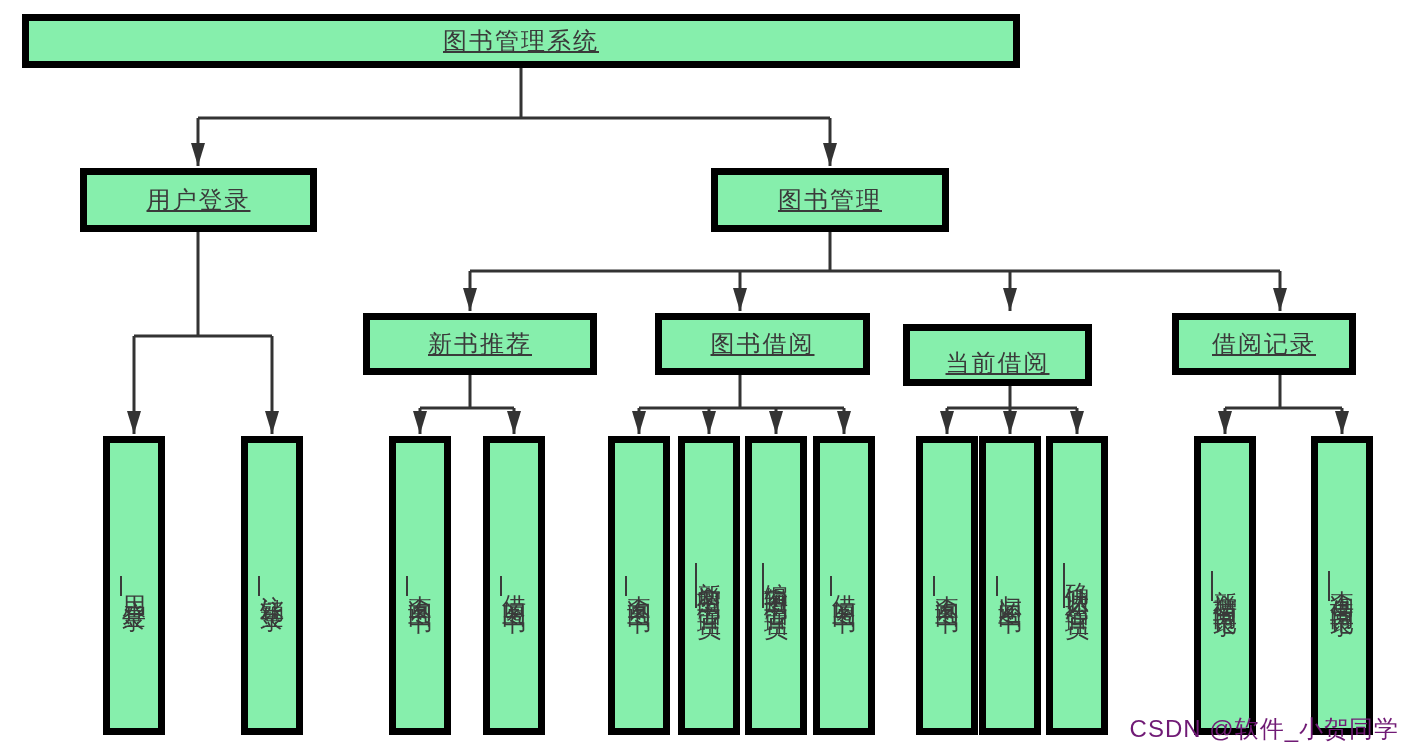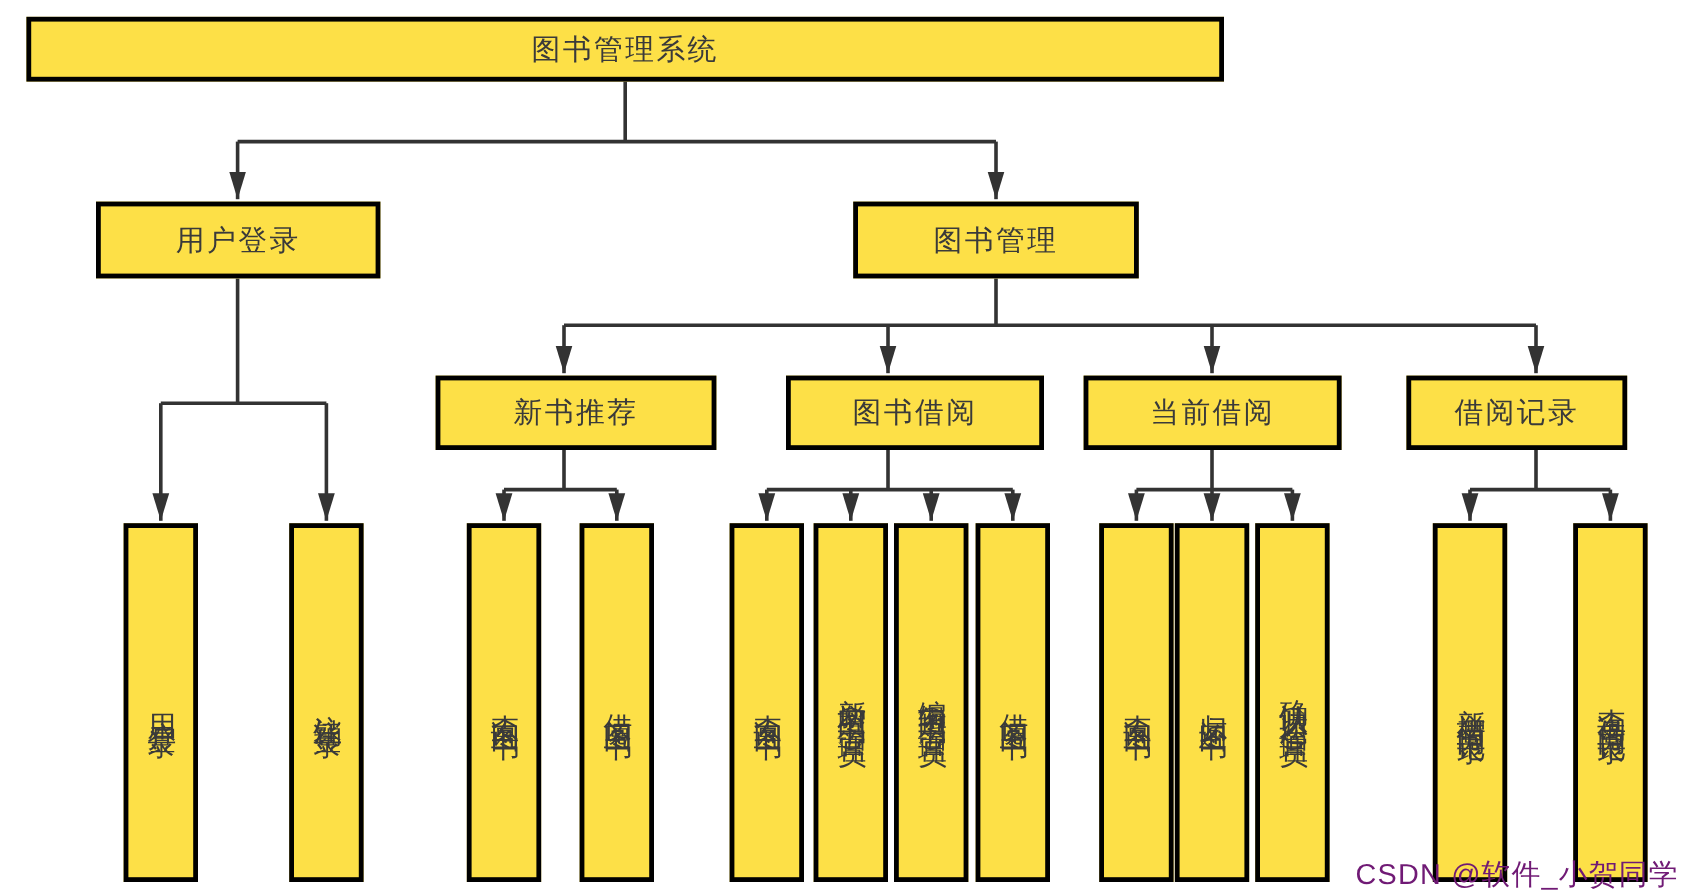--- a/index.html
+++ b/index.html
@@ -1,23 +1,24 @@
 <!DOCTYPE html>
 <html><head>
 <meta charset="utf-8">
 <style>
   html,body { margin:0; padding:0; background:#ffffff; }
   body { width:1405px; height:747px; font-family:"Liberation Sans",sans-serif; }
   .canvas { position:relative; width:1405px; height:747px; background:#ffffff; overflow:hidden; }
   .connectors { position:absolute; left:0; top:0; width:1405px; height:747px; z-index:1; }
   .box {
     position:absolute; box-sizing:border-box; z-index:2;
-    border:4px solid #000000; background:#fde047;
+    border:7px solid #000000; background:#86efac;
     display:flex; align-items:center; justify-content:center;
     color:#3a3a3a;
+    text-decoration:underline;
   }
   .hbox { font-size:24px; letter-spacing:2px; }
   .leaf span {
     writing-mode:vertical-rl; text-orientation:mixed;
     font-size:24px; letter-spacing:5px; line-height:1;
   }
   .watermark {
     position:absolute; right:6px; bottom:2px; z-index:5;
     font-size:24px; letter-spacing:1px; color:#701a75; white-space:nowrap;
   }
@@ -73,21 +74,21 @@
   <div class="box hbox" style="left:711px; top:168px; width:238px; height:64px;align-items:center;">
     <span>图书管理</span>
   </div>
 
   <div class="box hbox" style="left:363px; top:313px; width:234px; height:62px;">
     <span>新书推荐</span>
   </div>
   <div class="box hbox" style="left:633px; top:313px; width:215px; height:62px;margin-left:22px;">
     <span>图书借阅</span>
   </div>
-  <div class="box hbox" style="left:903px; top:313px; width:215px; height:62px;">
+  <div class="box hbox" style="left:903px; top:324px; width:189px; height:62px;align-items:flex-end;">
     <span>当前借阅</span>
   </div>
   <div class="box hbox" style="left:1172px; top:313px; width:184px; height:62px;">
     <span>借阅记录</span>
   </div>
 
   <div class="box leaf" style="left:103px; top:436px; width:62px; height:299px;">
     <span>用户登录</span>
   </div>
   <div class="box leaf" style="left:241px; top:436px; width:62px; height:299px;">

